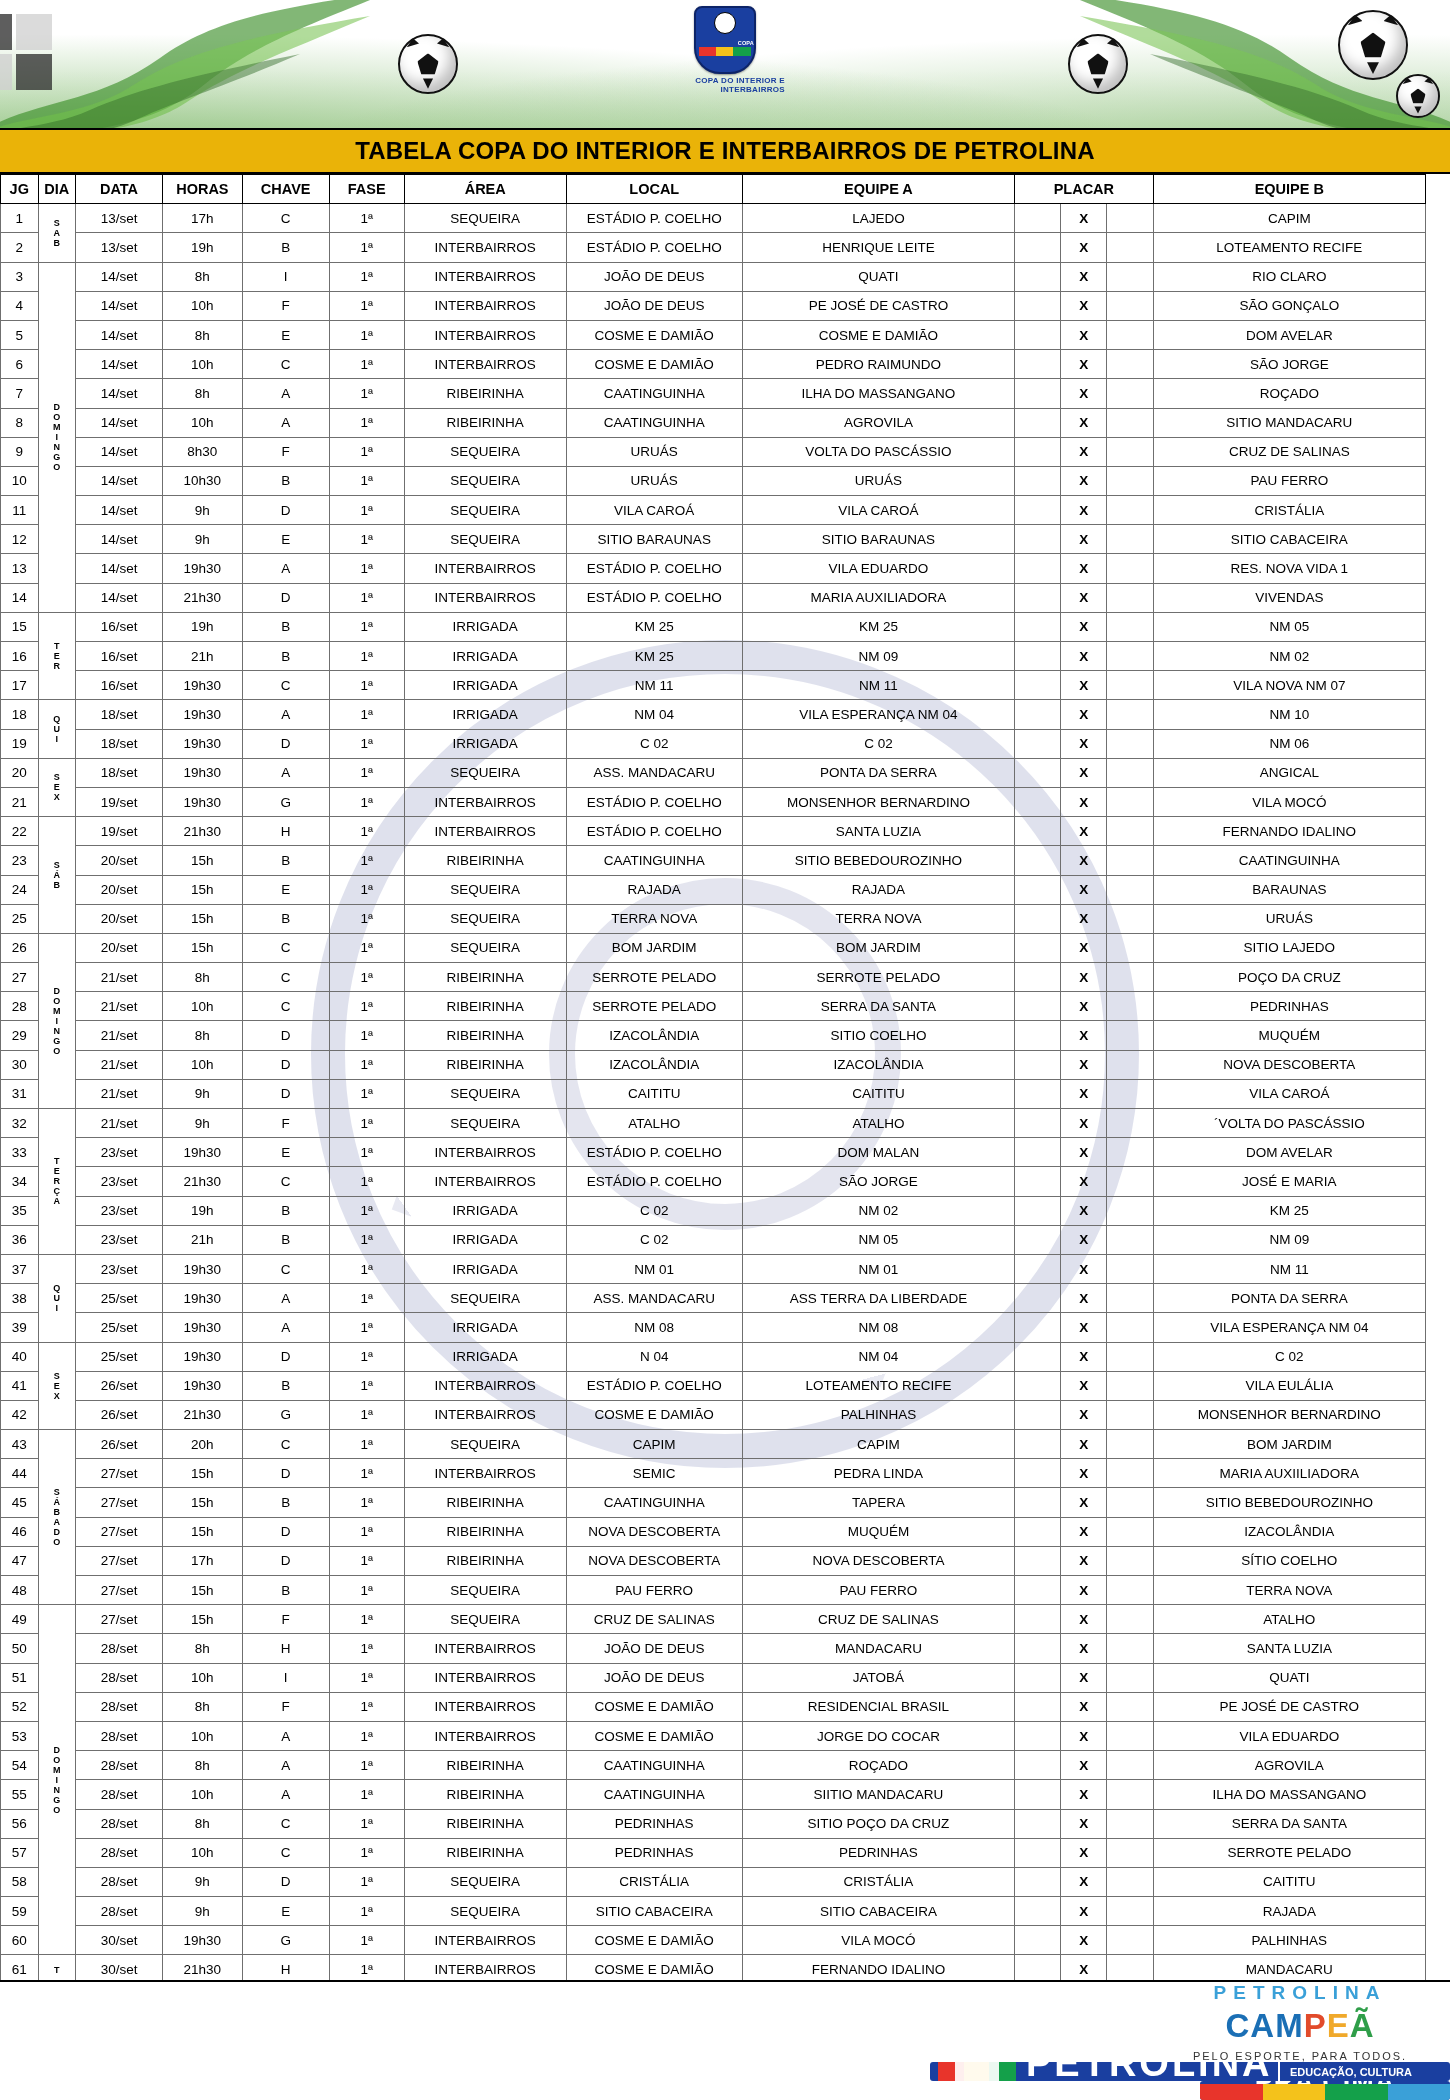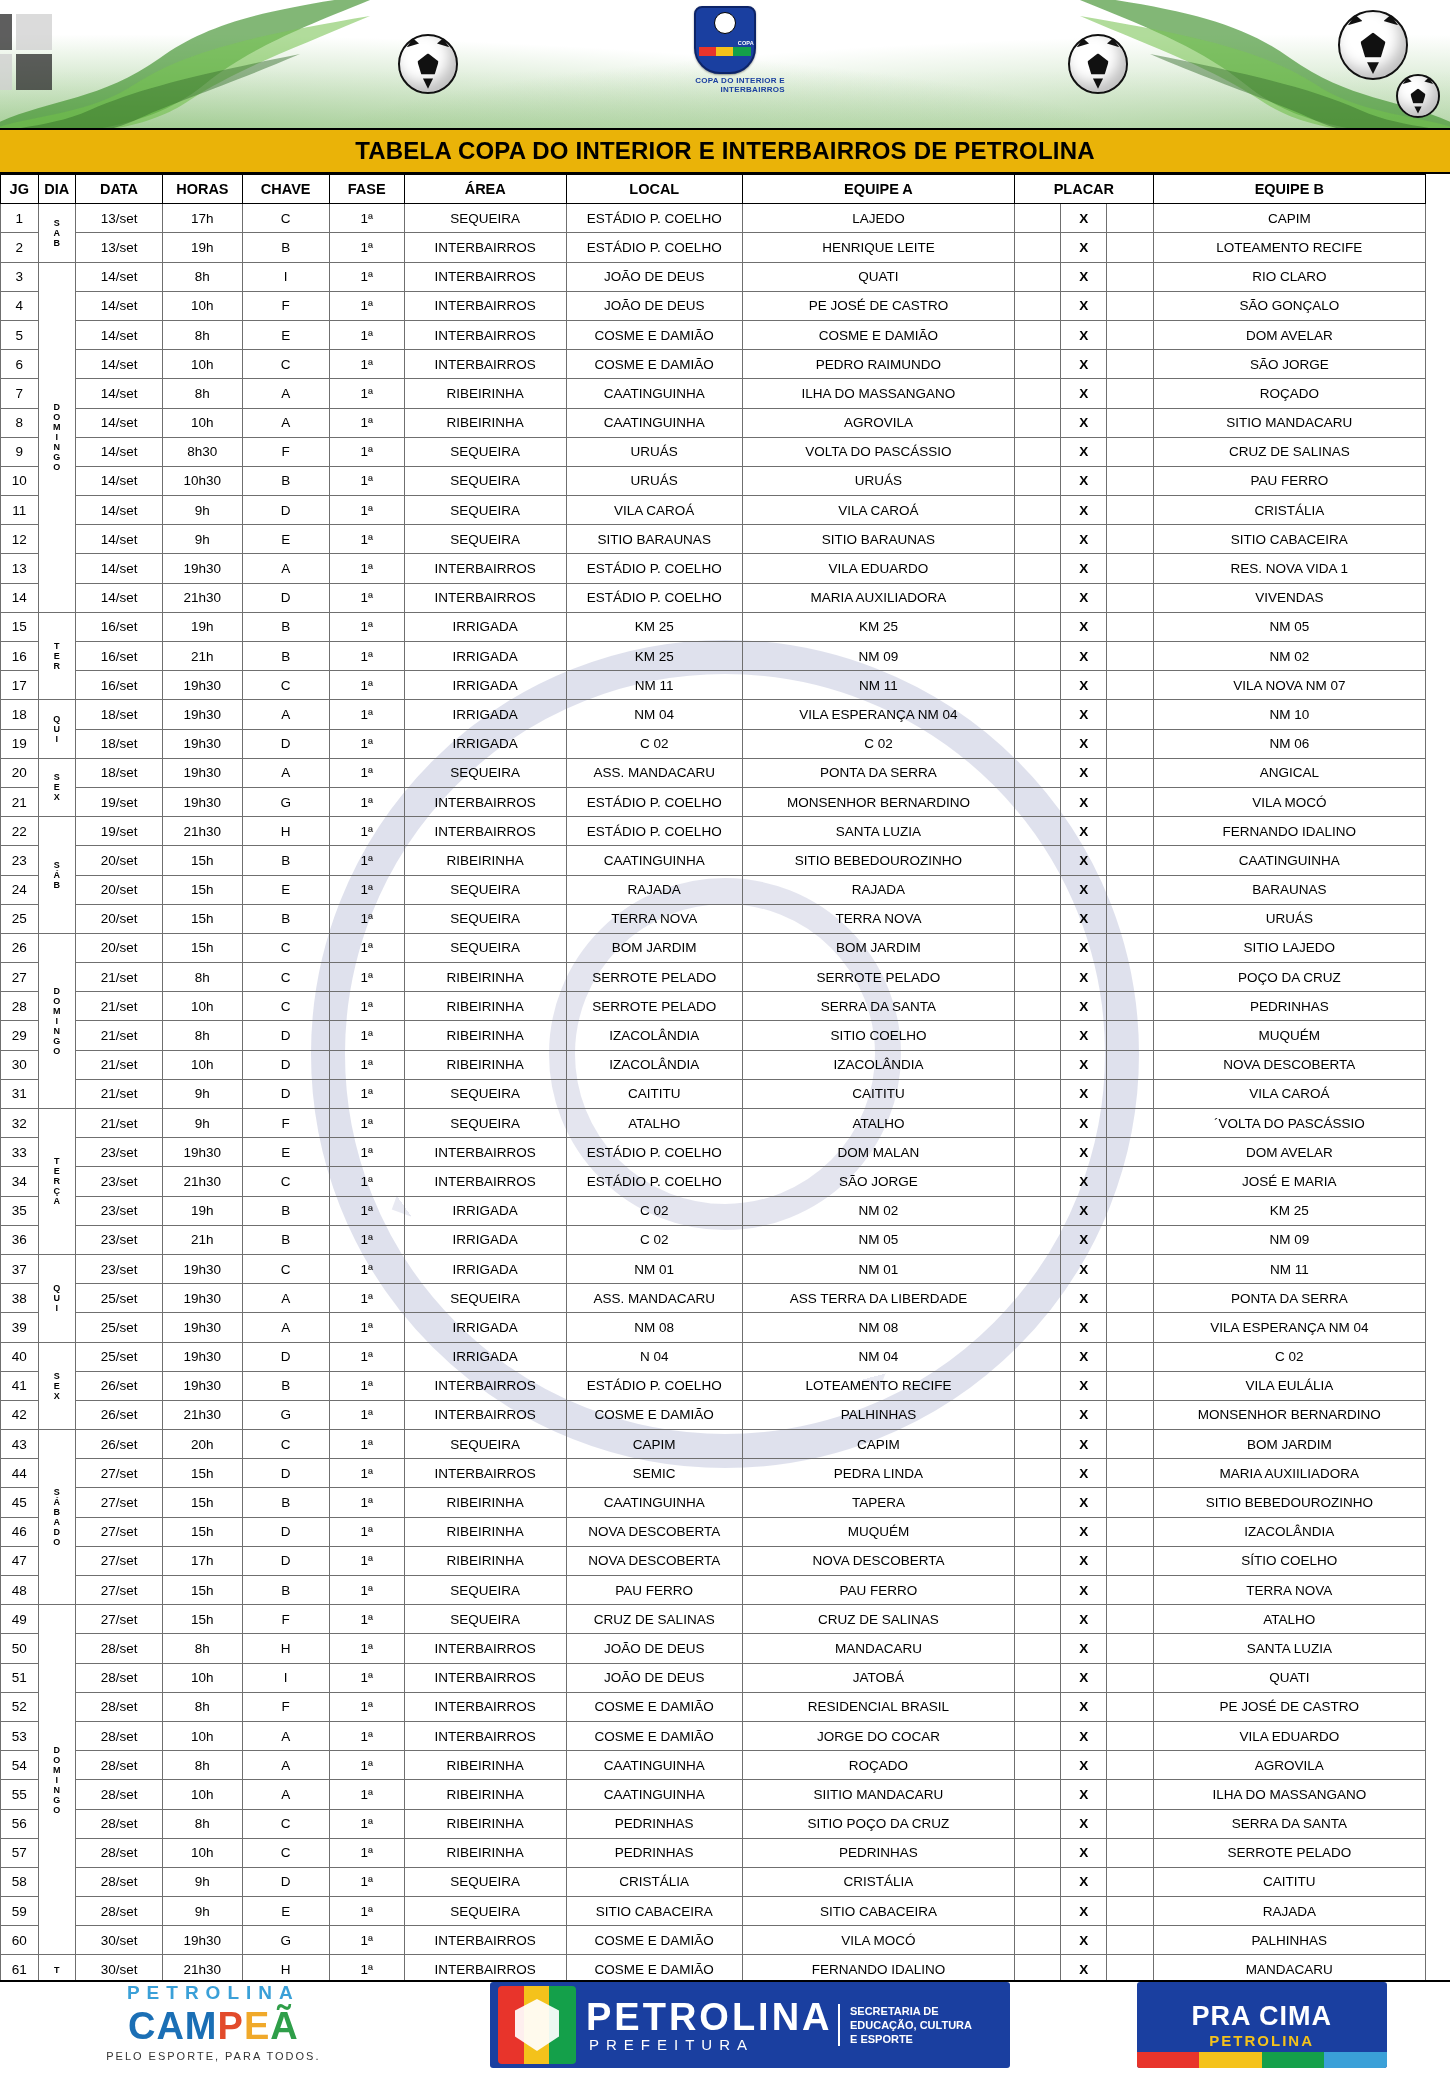--- a/index.html
+++ b/index.html
@@ -152,29 +152,30 @@
     border-right:1px solid #6f6f6f;
   }
   .placar-cell .inner span:last-child{border-right:none;}
   .dia-label{writing-mode:horizontal-tb;}
   .dia-label span{display:block;}
 
   
   .footer{
     position:absolute;left:0;bottom:0;width:1450px;height:118px;
     background:#ffffff;border-top:2px solid #000;
-    display:flex;align-items:flex-start;justify-content:space-around;
+    display:flex;align-items:flex-end;justify-content:space-around;
     z-index:5;
+    flex-direction:column;
   }
   .logo-campea{width:300px;text-align:center;}
   .logo-campea .l1{
     font-size:19px;letter-spacing:7px;color:#3aa0d8;font-weight:bold;
   }
   .logo-campea .l2{
-    font-size:38px;font-weight:bold;line-height:44px;letter-spacing:1px;
+    font-size:33px;font-weight:bold;line-height:44px;letter-spacing:1px;
   }
   .logo-campea .l2 .a{color:#1b6fb5;}
   .logo-campea .l2 .b{color:#e24b2b;}
   .logo-campea .l2 .c{color:#f0a92b;}
   .logo-campea .l2 .d{color:#2f9e49;}
   .logo-campea .l3{font-size:11px;letter-spacing:2px;color:#333;margin-top:2px;}
 
   .logo-pref{
     width:520px;height:86px;background:#1a3fa0;border-radius:3px;
     display:flex;align-items:center;color:#fff;position:relative;overflow:hidden;

